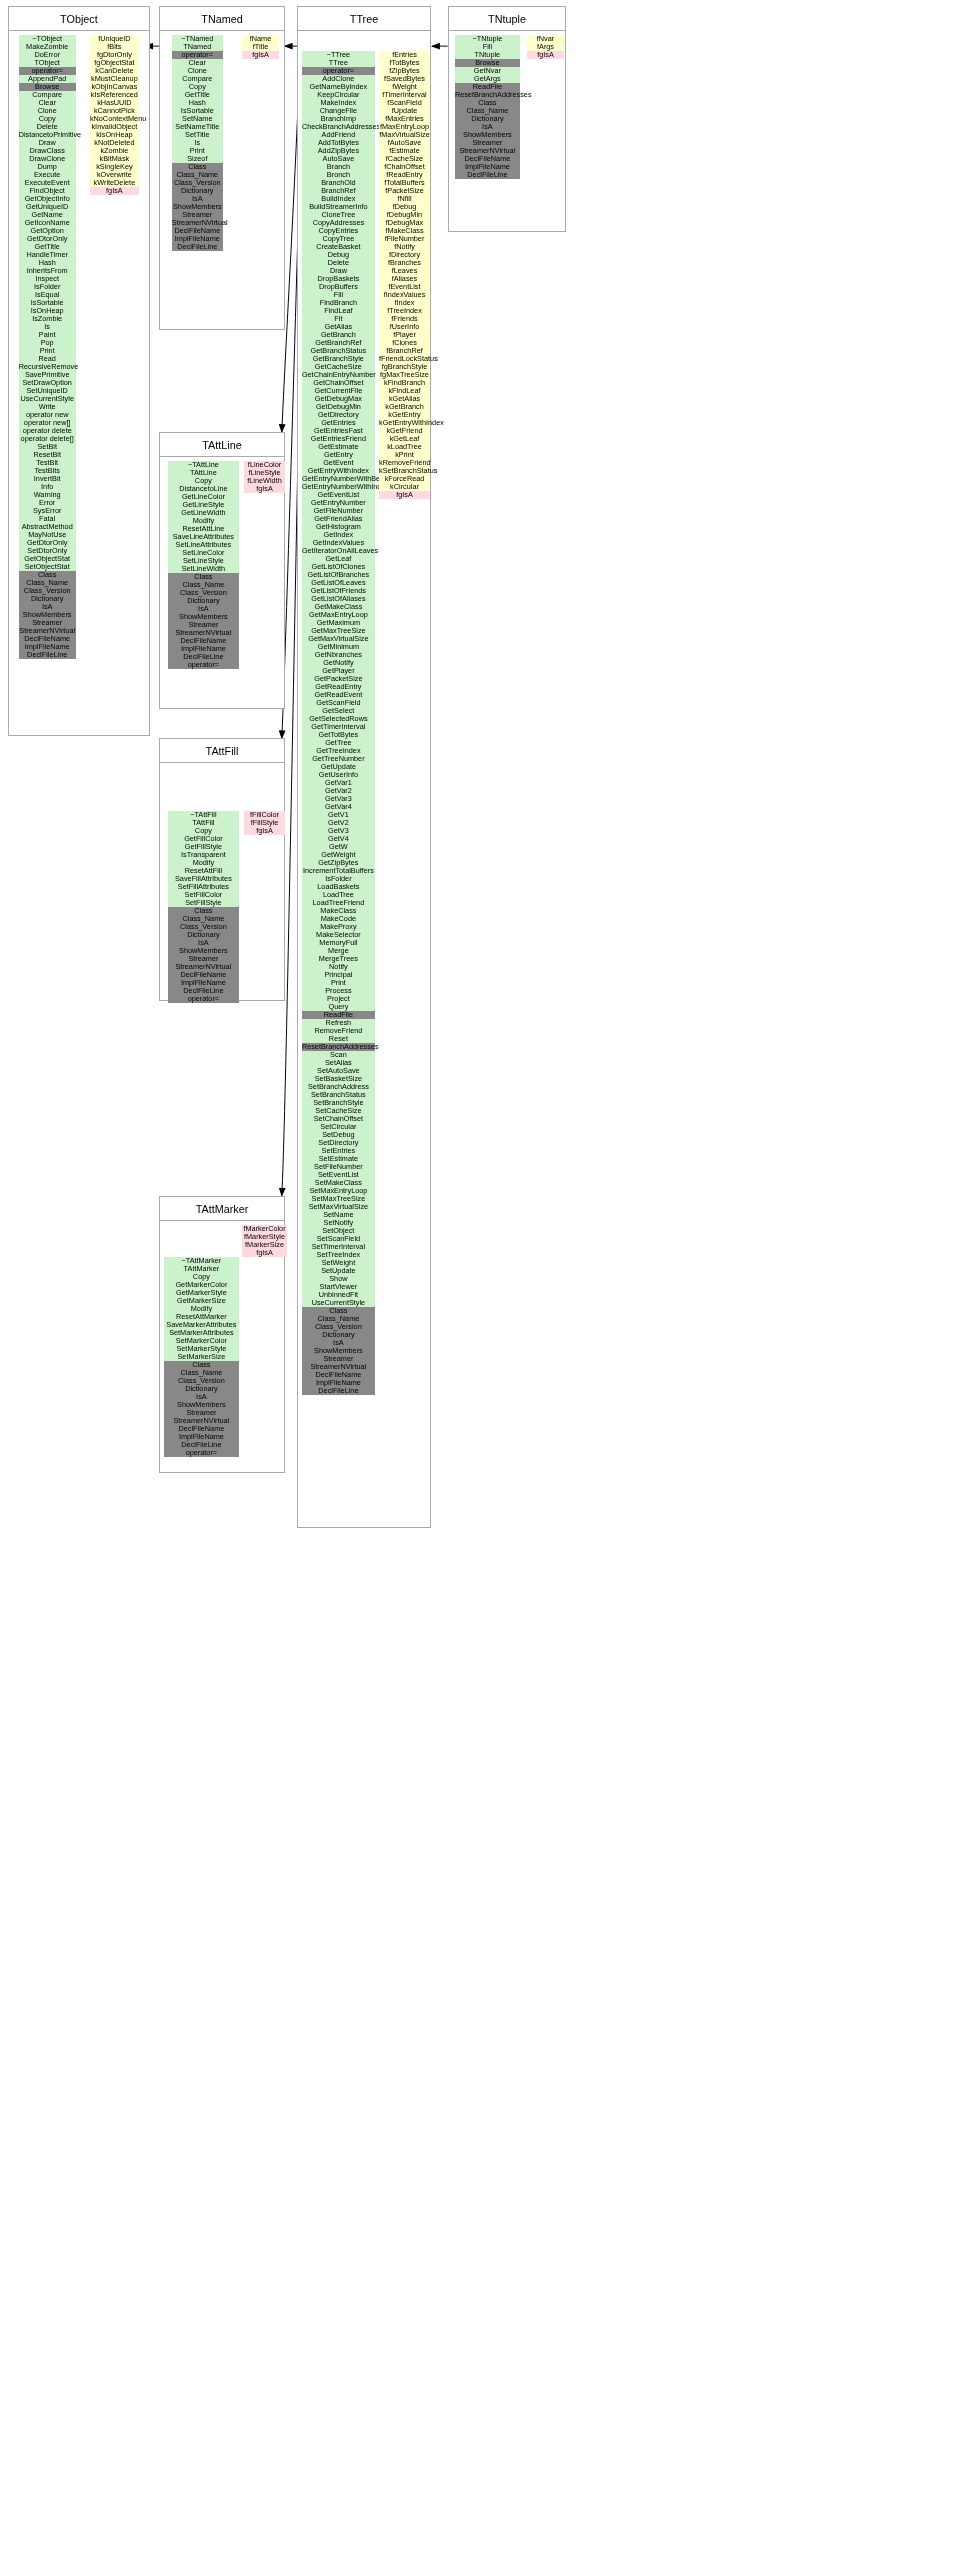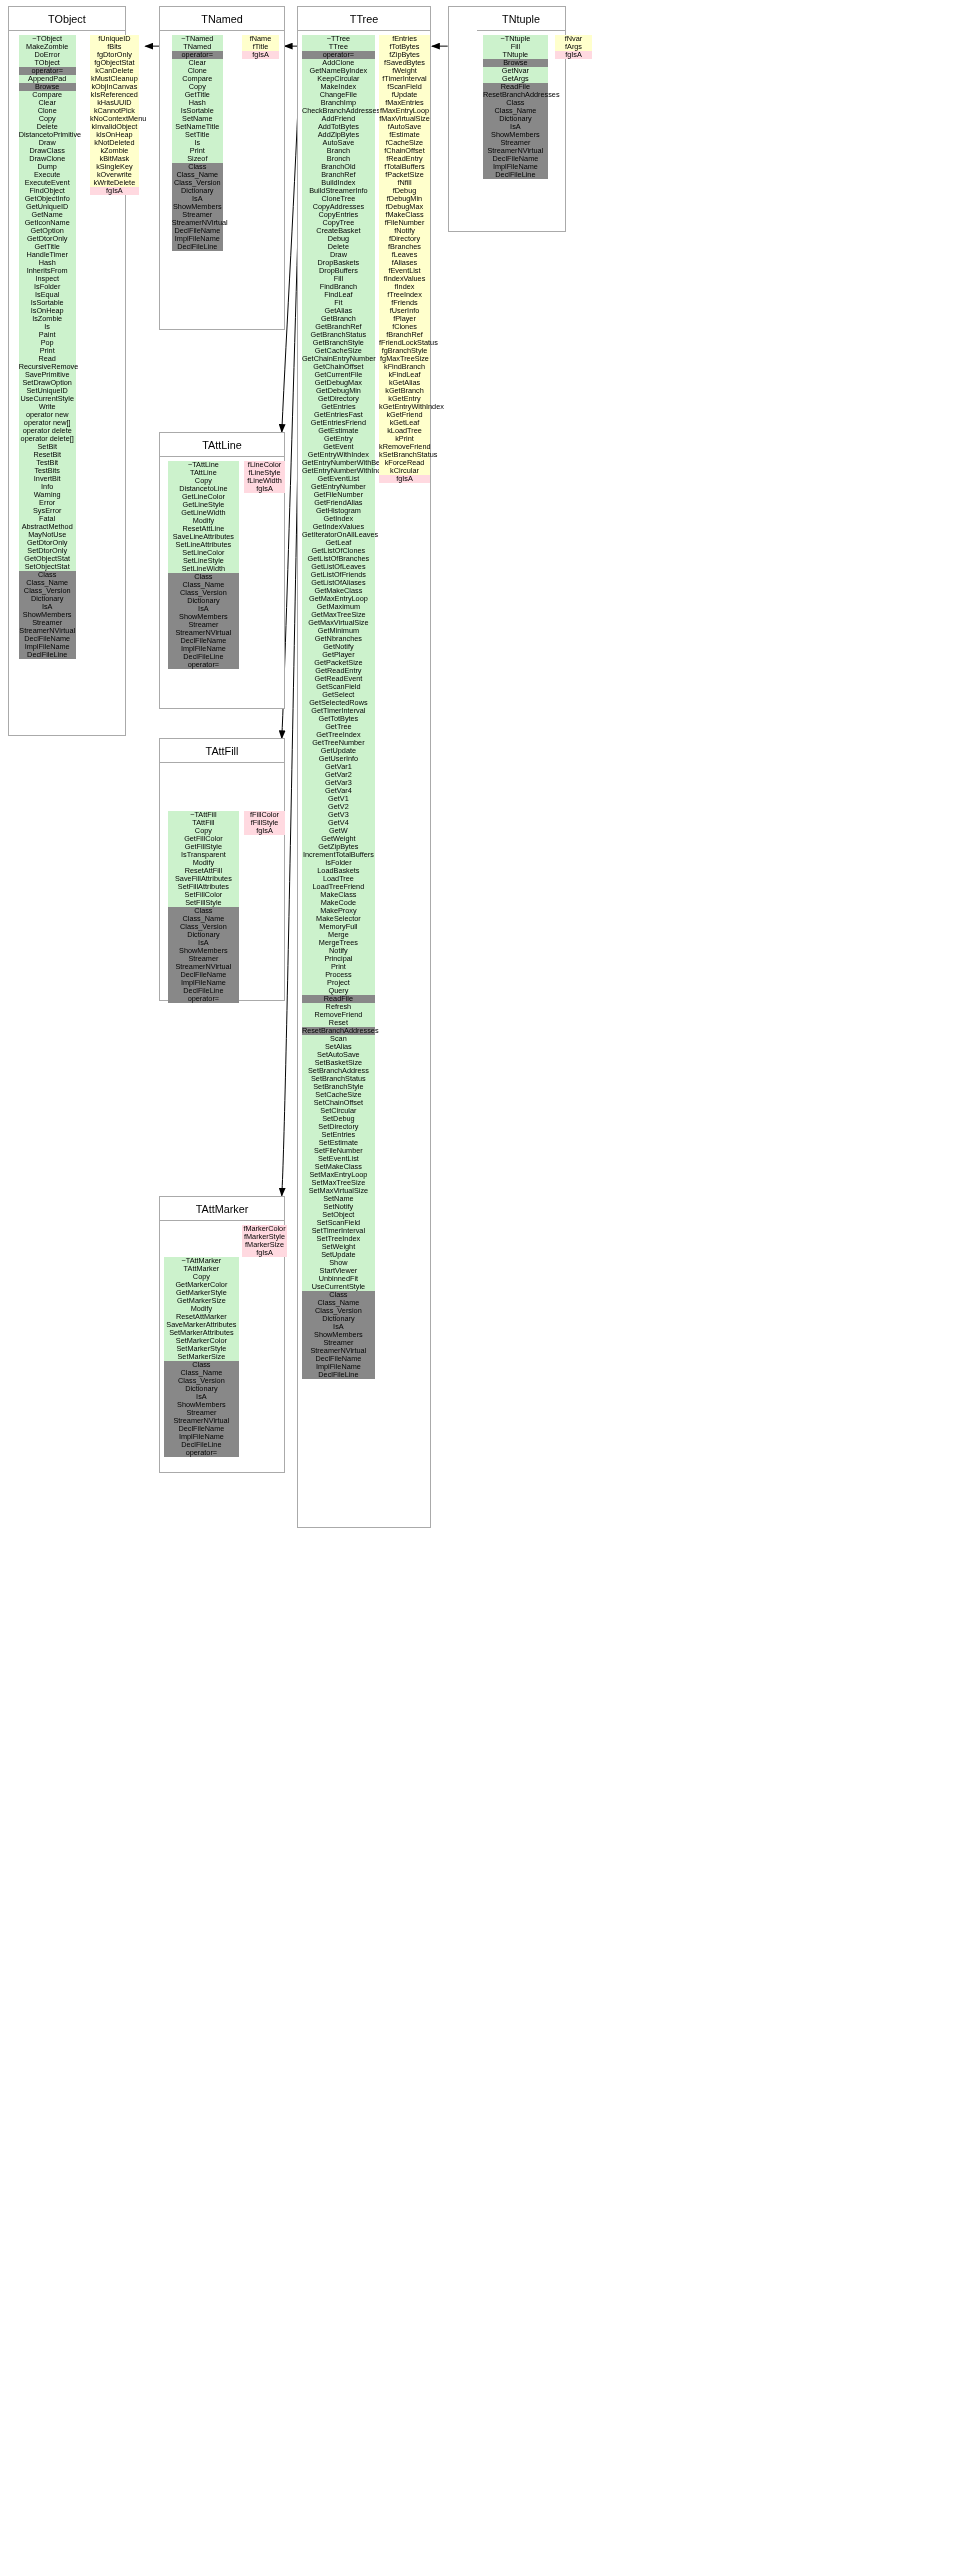--- a/index.html
+++ b/index.html
@@ -35,21 +35,21 @@
 
     <line x1="456" y1="47" x2="440" y2="47" stroke="#000" stroke-width="1" marker-end="url(#arrowhead)"></line>
 
     <path d="M 306 50 C 300 200, 292 330, 287 440" stroke="#000" stroke-width="1" fill="none" marker-end="url(#arrowhead)"></path>
 
     <path d="M 309 50 C 300 350, 292 640, 287 752" stroke="#000" stroke-width="1" fill="none" marker-end="url(#arrowhead)"></path>
 
     <path d="M 312 50 C 300 600, 292 1120, 287 1218" stroke="#000" stroke-width="1" fill="none" marker-end="url(#arrowhead)"></path>
   </svg>
 
-  <div class="uml-box" style="left:7.9px;top:5.9px;width:118px;height:730px;">
+  <div class="uml-box" style="left:7.9px;top:5.9px;width:142px;height:730px;">
     <div class="uml-title">TObject</div>
     <div class="uml-body" style="height:693px;">
       <ul class="mlist col" style="left:9.8px;width:57px;">
         <li class="meth">~TObject</li>
         <li class="meth">MakeZombie</li>
         <li class="meth">DoError</li>
         <li class="meth">TObject</li>
         <li class="meth-dark">operator=</li>
         <li class="meth">AppendPad</li>
         <li class="meth-dark">Browse</li>
@@ -303,21 +303,21 @@
         <li class="attr-pink">fMarkerColor</li>
         <li class="attr-pink">fMarkerStyle</li>
         <li class="attr-pink">fMarkerSize</li>
         <li class="attr-pink">fgIsA</li>
       </ul>
     </div>
   </div>
 
   <div class="uml-box" style="left:297px;top:5.9px;width:134px;height:1522px;">
     <div class="uml-title">TTree</div>
-    <div class="uml-body" style="height:1484px;">
+    <div class="uml-body" style="height:1484px;margin-top:16px;">
       <ul class="mlist col" style="left:3.9px;width:73px;" id="ttree-methods">
           <li class="meth">~TTree</li>
           <li class="meth">TTree</li>
           <li class="meth-dark">operator=</li>
           <li class="meth">AddClone</li>
           <li class="meth">GetNameByIndex</li>
           <li class="meth">KeepCircular</li>
           <li class="meth">MakeIndex</li>
           <li class="meth">ChangeFile</li>
           <li class="meth">BranchImp</li>
@@ -535,21 +535,21 @@
           <li class="attr">kPrint</li>
           <li class="attr">kRemoveFriend</li>
           <li class="attr">kSetBranchStatus</li>
           <li class="attr">kForceRead</li>
           <li class="attr">kCircular</li>
           <li class="attr-pink">fgIsA</li>
         </ul>
     </div>
   </div>
 
-  <div class="uml-box" style="left:448px;top:5.9px;width:118px;height:226px;padding-left:28px;">
+  <div class="uml-box" style="left:448px;top:5.9px;width:118px;height:226px;">
     <div class="uml-title">TNtuple</div>
     <div class="uml-body" style="height:188px;">
       <ul class="mlist col" style="left:5.9px;width:65px;" id="tntuple-methods">
           <li class="meth">~TNtuple</li>
           <li class="meth">Fill</li>
           <li class="meth">TNtuple</li>
           <li class="meth-dark">Browse</li>
           <li class="meth">GetNvar</li>
           <li class="meth">GetArgs</li>
           <li class="meth-dark">ReadFile</li>

